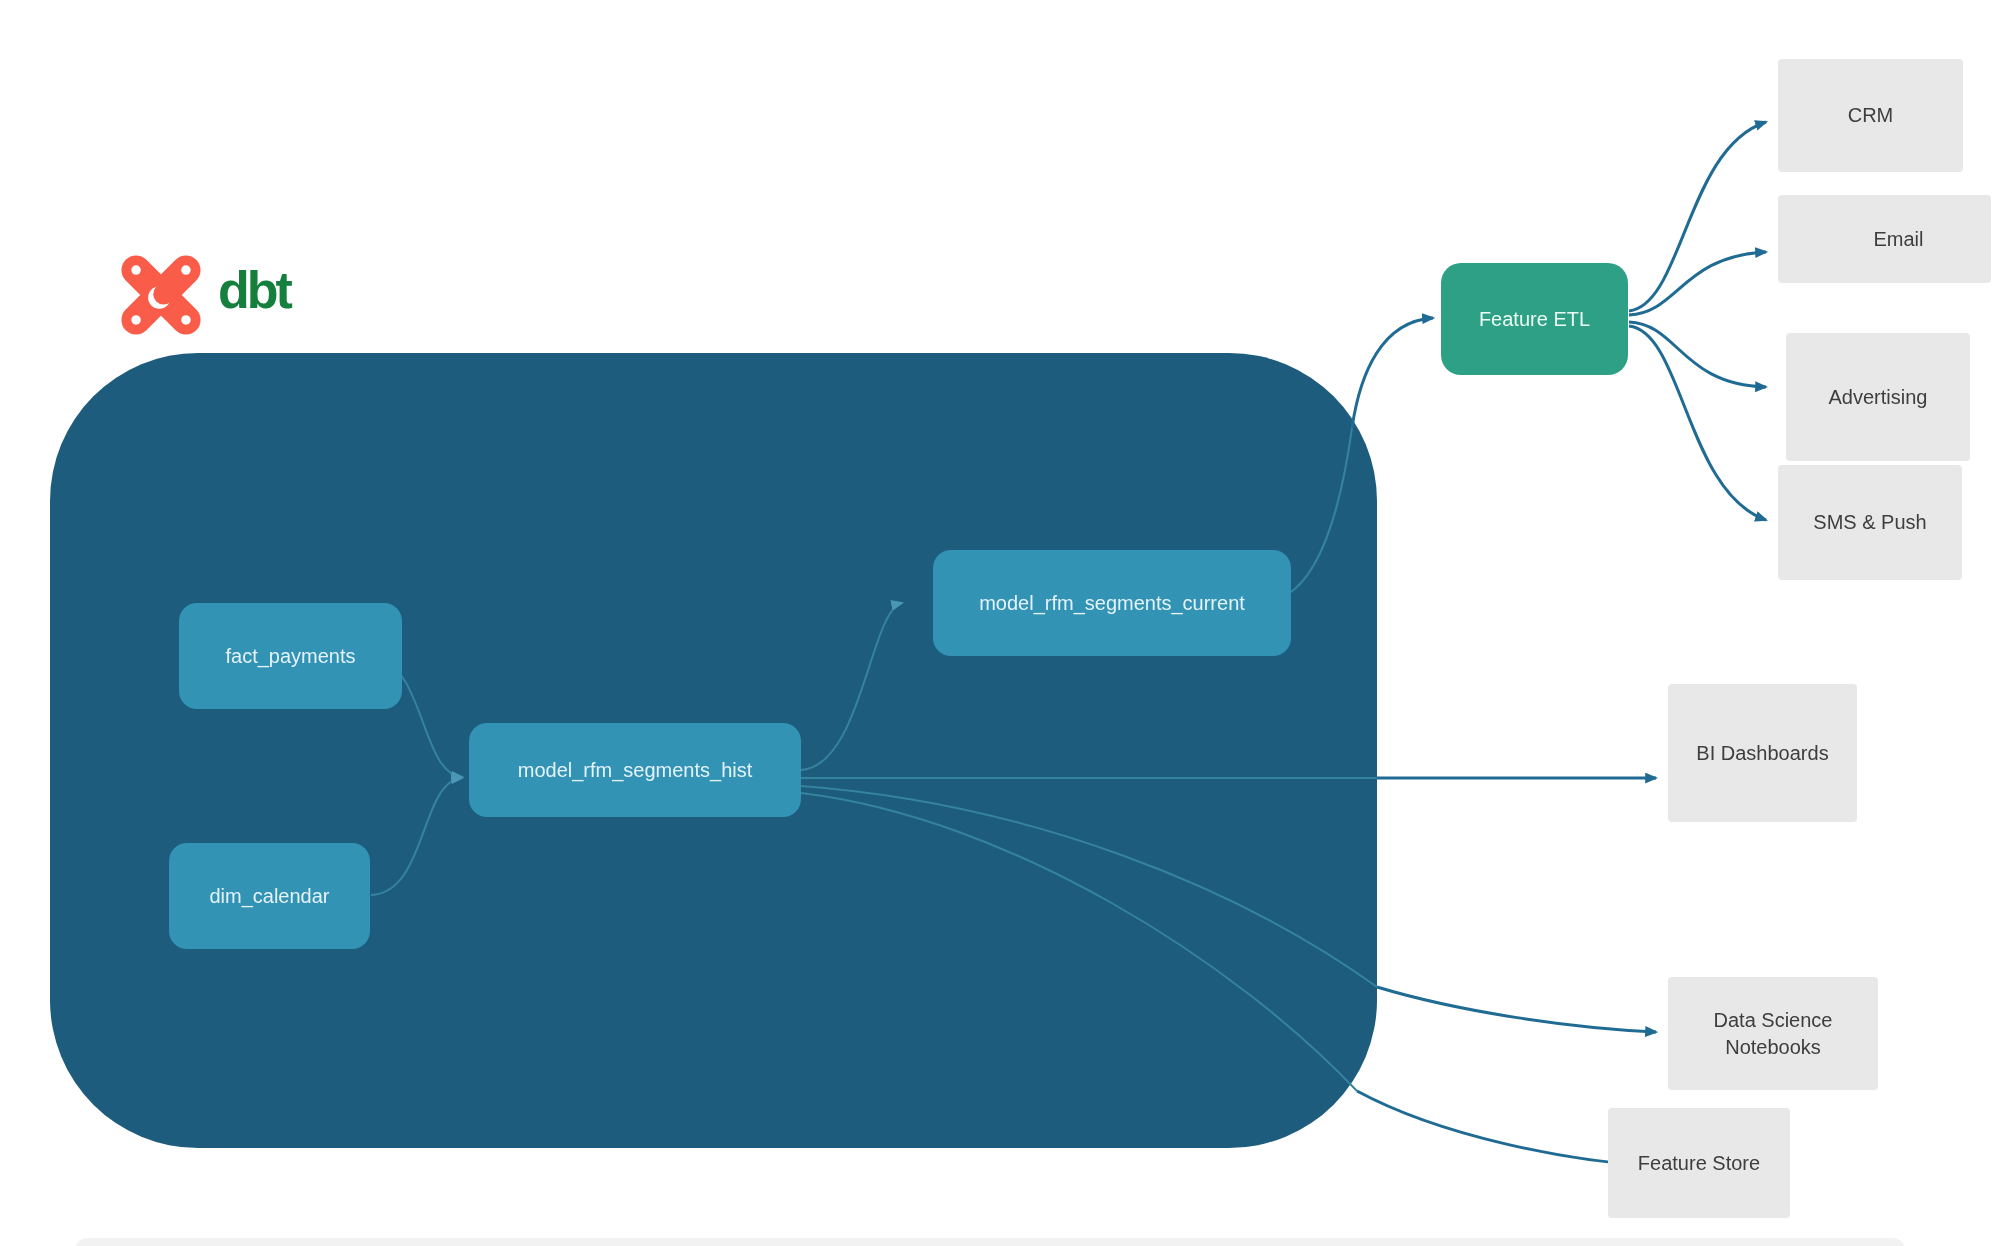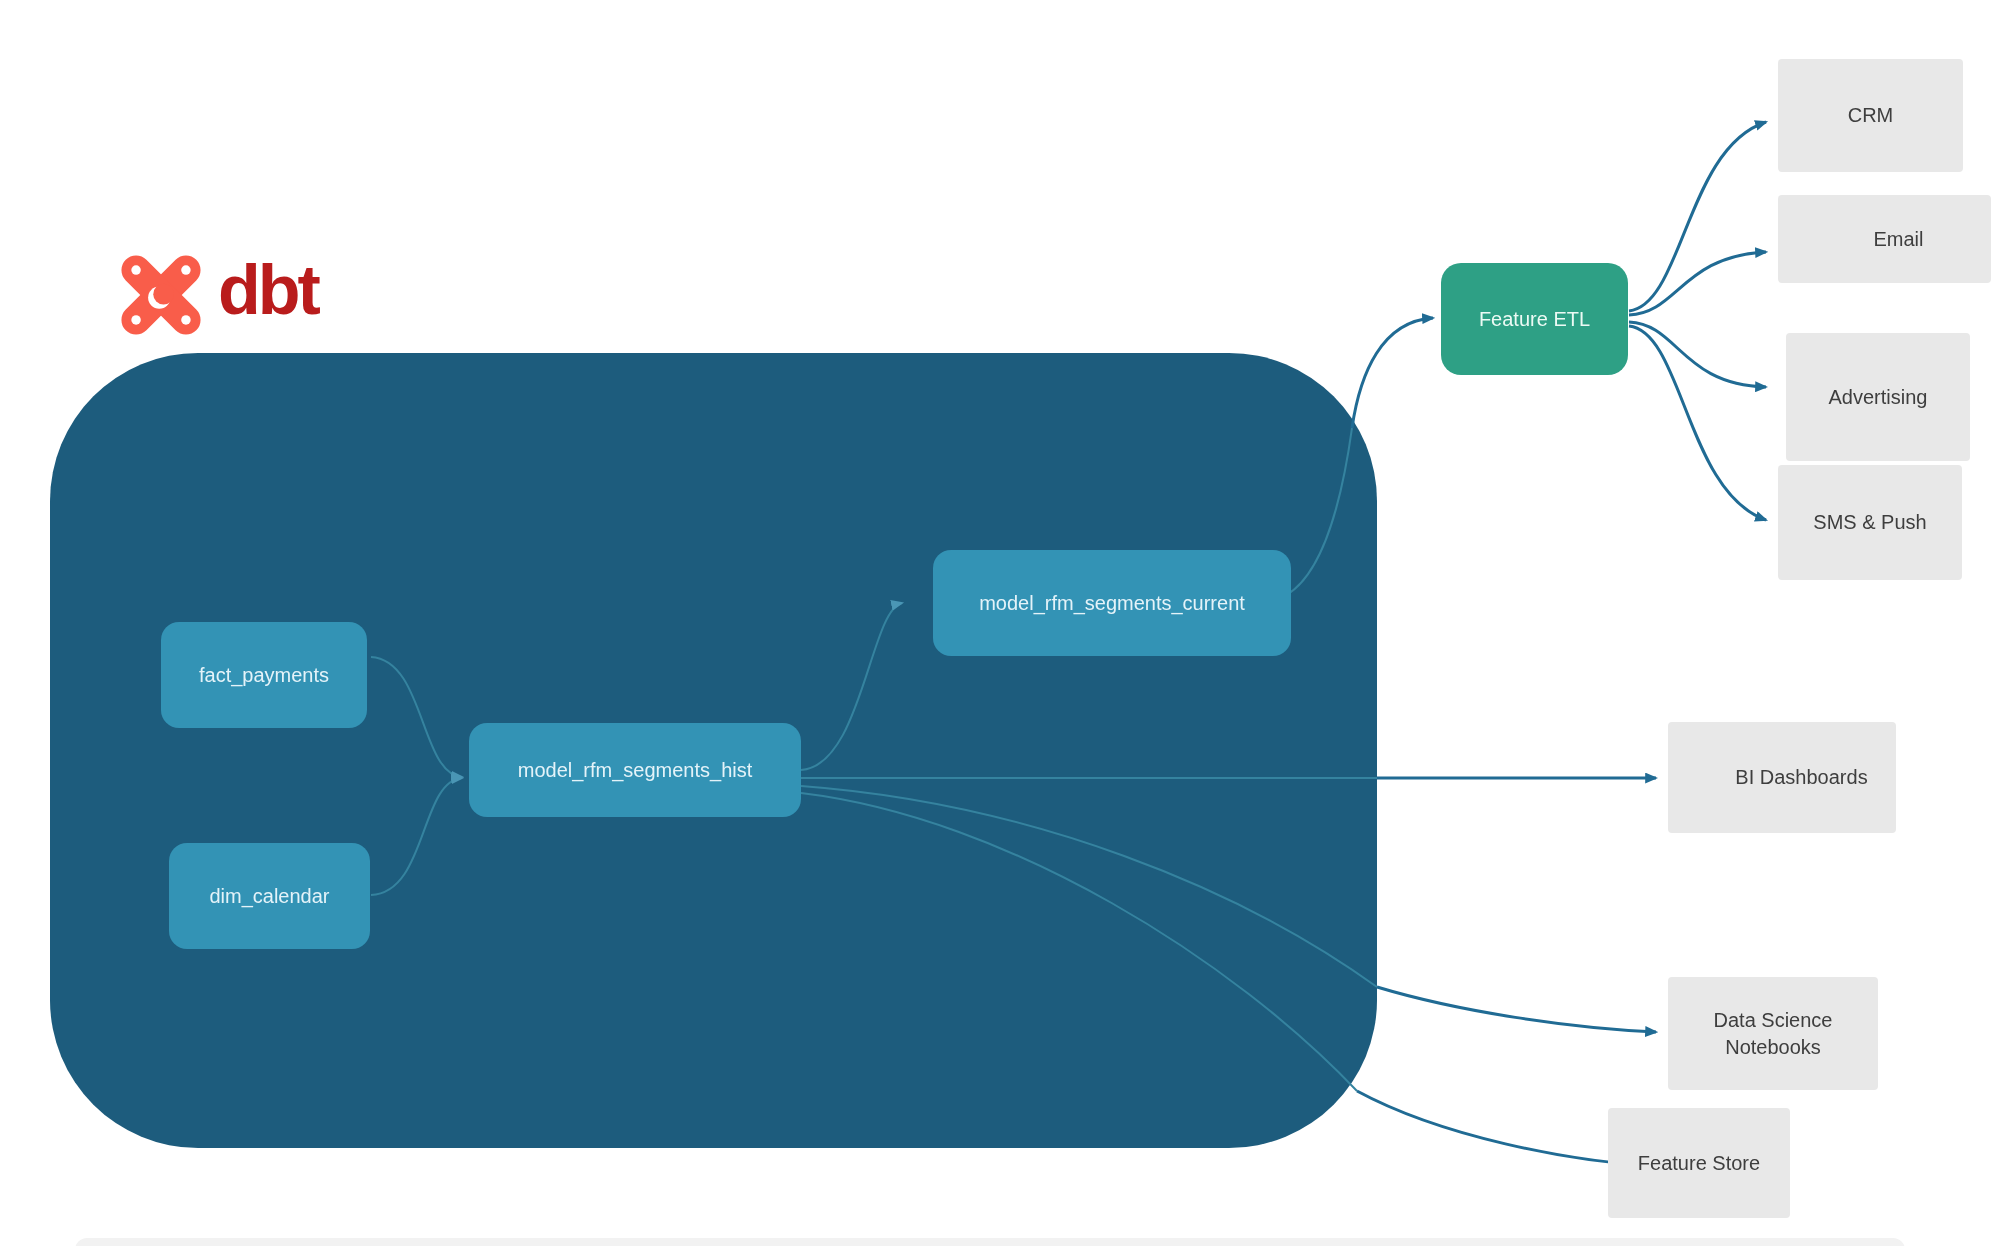--- a/index.html
+++ b/index.html
@@ -5,50 +5,50 @@
   html,body { margin:0; padding:0; }
   body {
     width:2000px; height:1246px; position:relative; overflow:hidden;
     background:#ffffff;
     font-family:"Liberation Sans", sans-serif;
   }
 
   
   .logo { position:absolute; left:116px; top:252px; display:flex; align-items:center; gap:12px; }
   .logo-icon { width:90px; height:86px; }
-  .logo-text { font-size:70px; font-weight:800; color:#b91c1c; letter-spacing:-3px; line-height:1; padding-bottom:10px; }
+  .logo-text { font-size:52px; font-weight:800; color:#15803d; letter-spacing:-3px; line-height:1; padding-bottom:10px; }
 
   
   .warehouse {
     position:absolute; left:50px; top:353px; width:1327px; height:795px;
     background:#1d5c7d; border-radius:148px;
   }
 
   
   .edges { position:absolute; left:0; top:0; width:2000px; height:1246px; }
 
   
   .node {
     position:absolute; display:flex; align-items:center; justify-content:center;
     text-align:center; font-size:20px; line-height:1.35;
   }
   .node.model { background:#3393b5; border-radius:18px; color:#e4f3f9; }
   .node.green { background:#2ea085; border-radius:20px; color:#ecfaf4; }
   .node.gray  { background:#e8e8e8; border-radius:4px; color:#3e3e3e; }
 
-  #node-fact    { left:161px;  top:603px;  width:206px; height:106px;margin-top:19px; }
+  #node-fact    { left:179px;  top:603px;  width:223px; height:106px; }
   #node-dim     { left:169px;  top:843px;  width:201px; height:106px; }
   #node-hist    { left:469px;  top:723px;  width:332px; height:94px; }
   #node-current { left:909px;  top:550px;  width:358px; height:106px;margin-left:24px; }
   #node-retl    { left:1441px; top:263px;  width:187px; height:112px; }
   #node-crm     { left:1778px; top:59px;   width:185px; height:113px; }
   #node-email   { left:1778px; top:195px;  width:185px; height:88px;padding-left:28px; }
   #node-adv     { left:1778px; top:333px;  width:184px; height:128px;margin-left:8px; }
   #node-sms     { left:1778px; top:465px;  width:184px; height:115px; }
-  #node-bi      { left:1668px; top:722px;  width:189px; height:111px;padding-left:39px; }
+  #node-bi      { left:1668px; top:684px;  width:189px; height:138px; }
   #node-dsn     { left:1668px; top:977px;  width:210px; height:113px; }
   #node-fs      { left:1608px; top:1108px; width:182px; height:110px; }
 
   #node-dsn span { display:block; width:140px; }
 
   
   .bottom-strip {
     position:absolute; left:75px; top:1238px; width:1830px; height:14px;
     background:#f2f2f2; border-radius:12px 12px 0 0;
   }

